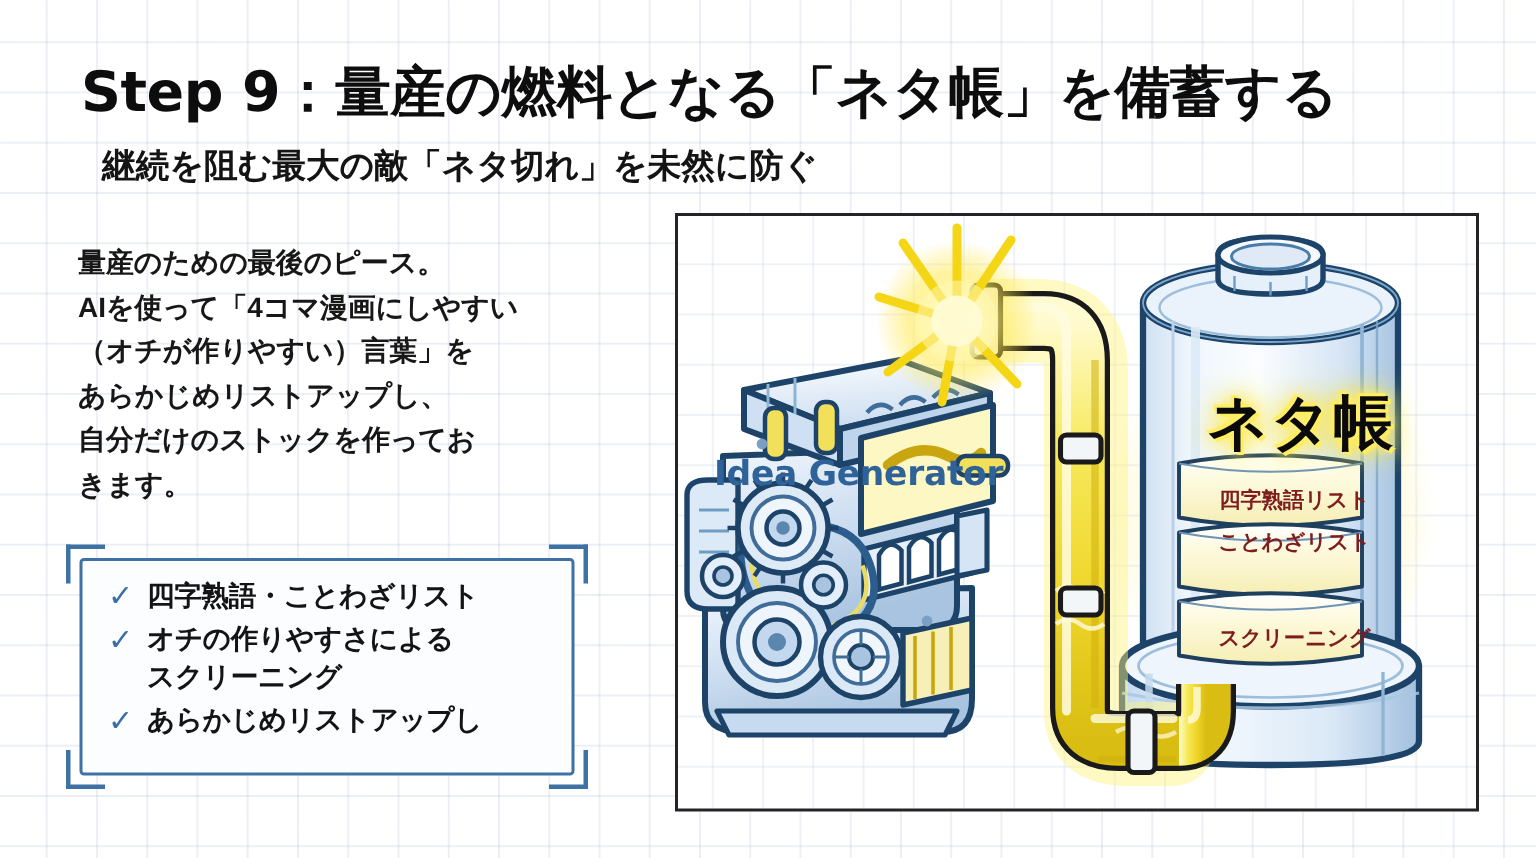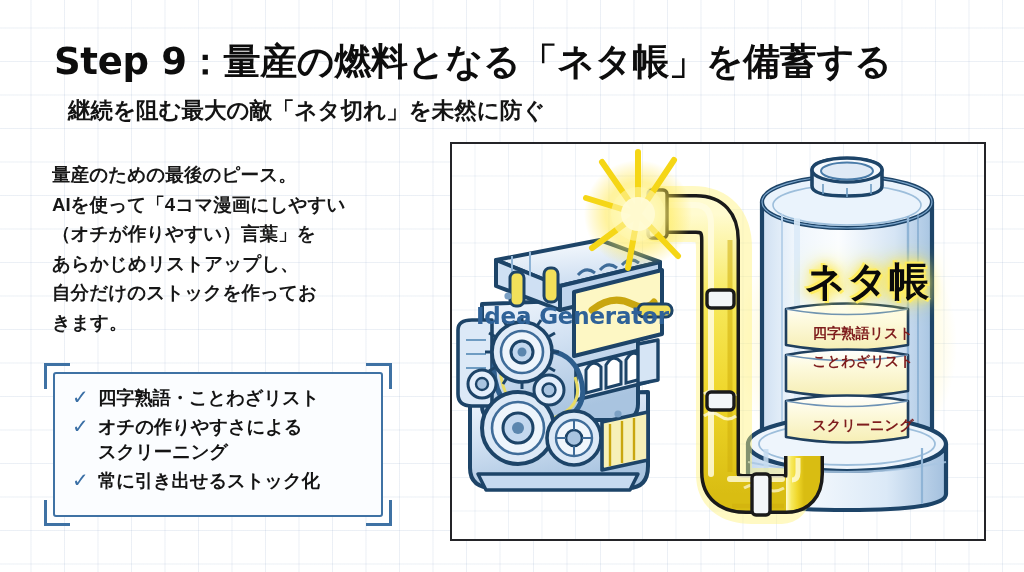--- a/index.html
+++ b/index.html
@@ -154,21 +154,21 @@
         <span class="chk-mark">✓</span>
         <span class="chk-text">四字熟語・ことわざリスト</span>
       </div>
       <div class="chk-row">
         <span class="chk-mark">✓</span>
         <span class="chk-text">オチの作りやすさによる
 スクリーニング</span>
       </div>
       <div class="chk-row">
         <span class="chk-mark">✓</span>
-        <span class="chk-text">常に引き出せるストック化</span>
+        <span class="chk-text">あらかじめリストアップし</span>
       </div>
     </div>
   </div>
 
   <div id="panel">
     <div id="panel-grid"></div>
 
     <svg width="536" height="399" viewBox="0 0 536 399">
       <defs>
         <linearGradient id="tankG" x1="0" y1="0" x2="1" y2="0">

